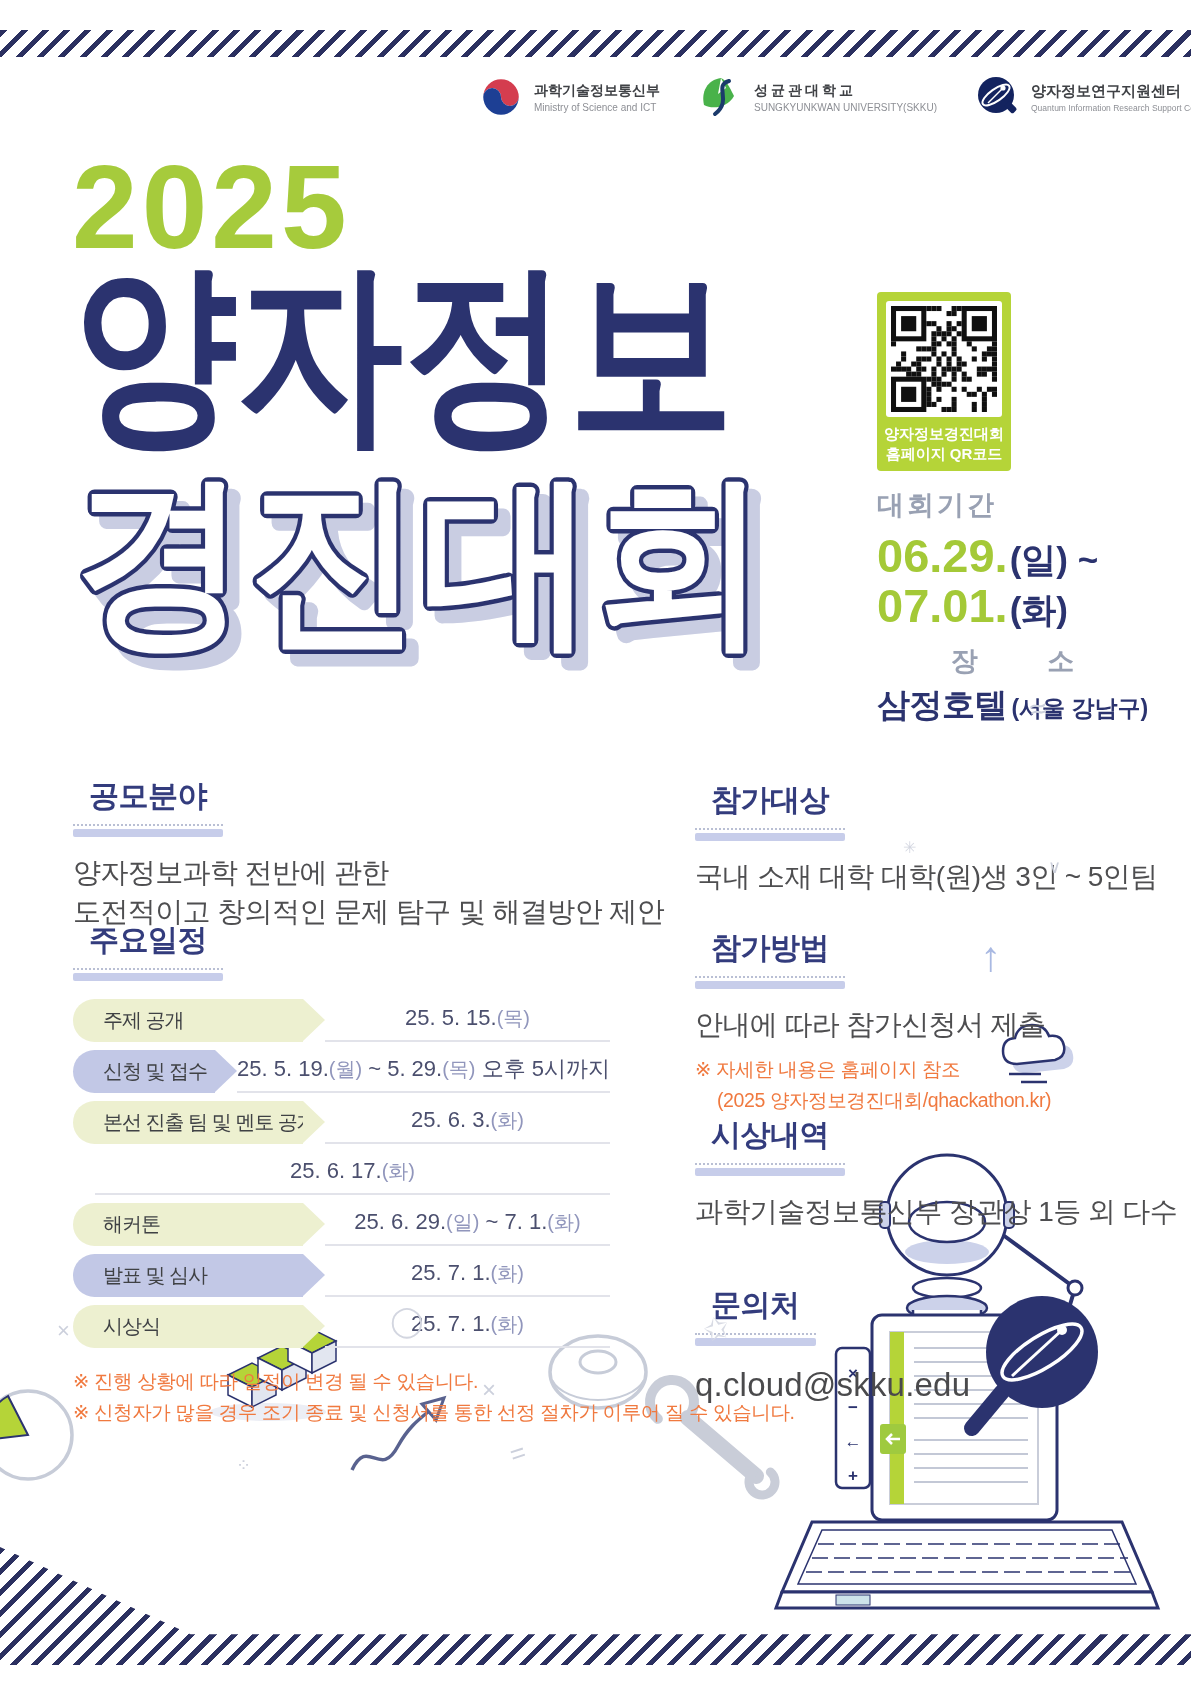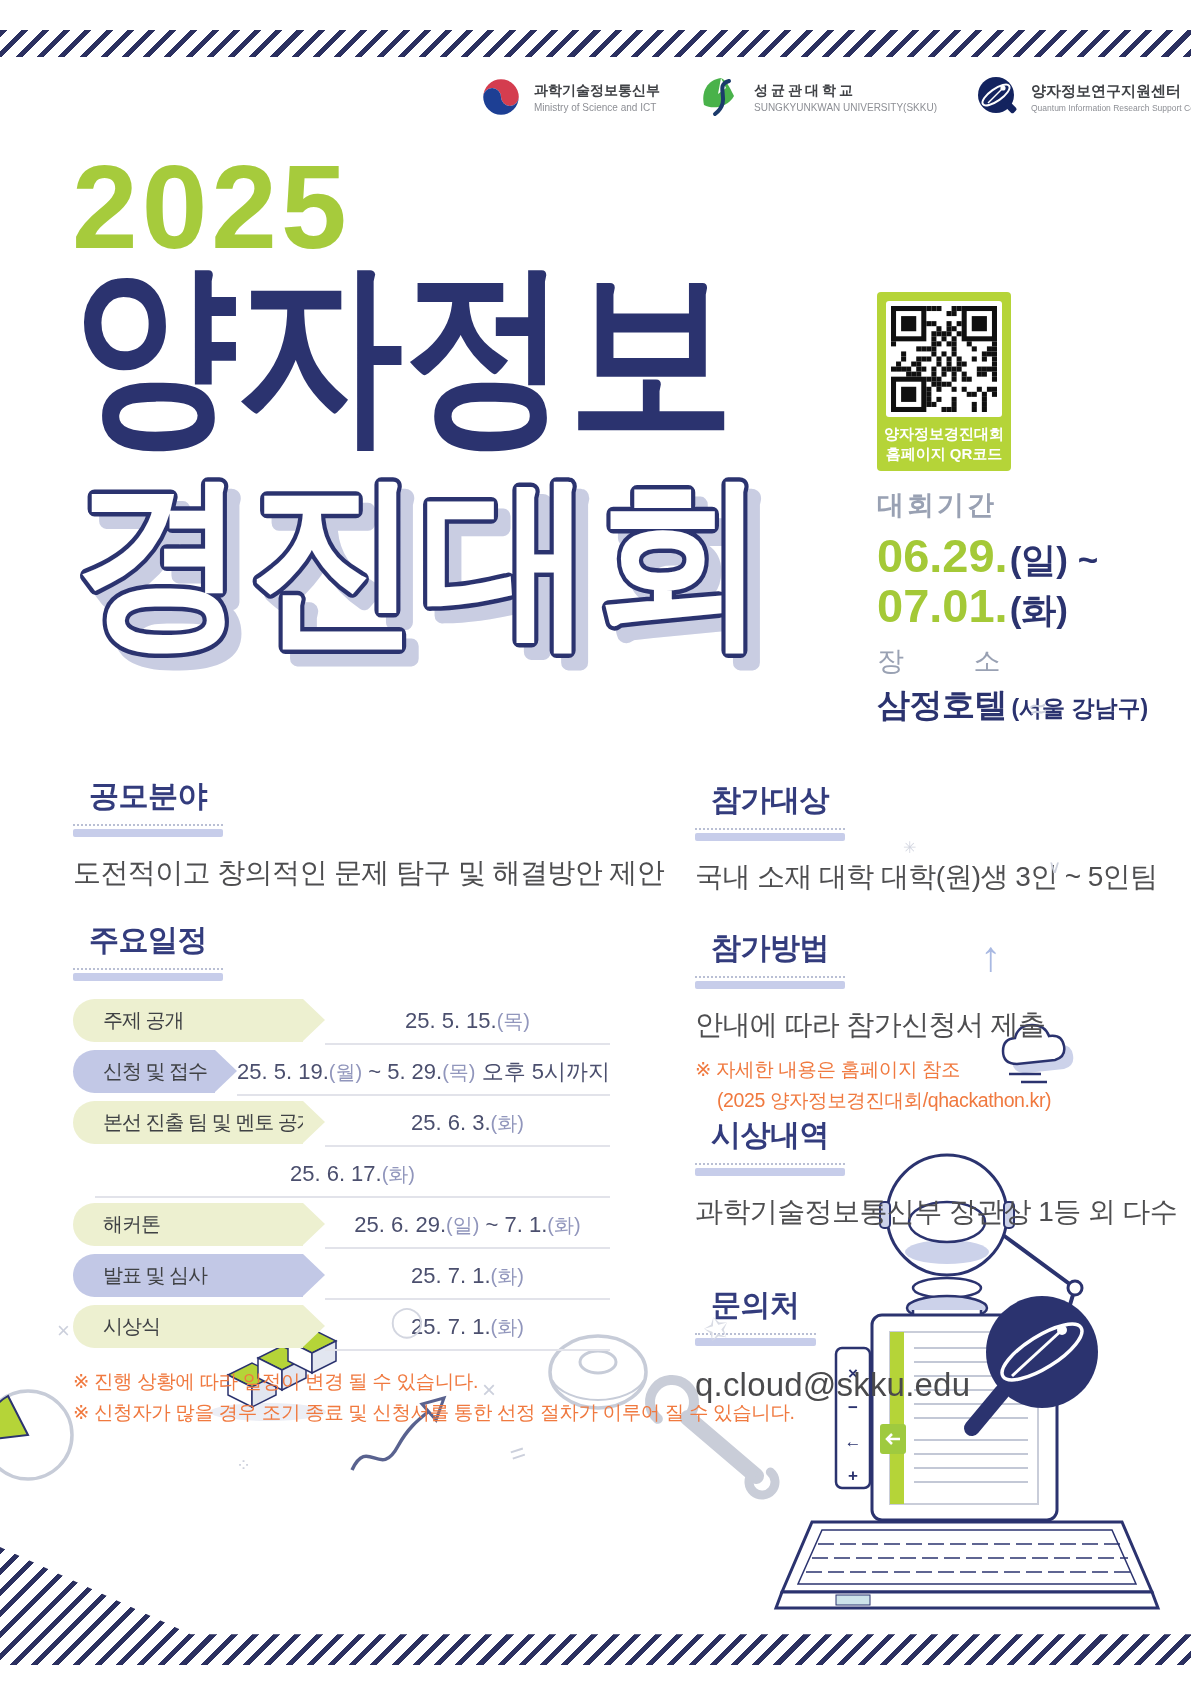--- a/index.html
+++ b/index.html
@@ -27,35 +27,35 @@
   
   .qr-box{position:absolute;left:877px;top:292px;width:134px;background:#b5d438;border-radius:4px;padding:9px 0 8px;text-align:center;}
   .qr-white{width:116px;height:116px;margin:0 auto;background:#fff;border-radius:3px;display:flex;align-items:center;justify-content:center;}
   .qr-cap{margin-top:7px;color:#fff;font-weight:700;font-size:15px;line-height:1.3;}
   
   .period{position:absolute;left:877px;top:487px;}
   .p-label{font-size:27px;font-weight:800;color:#99a1b3;letter-spacing:3px;margin-bottom:8px;}
   .p-line{line-height:1.06;white-space:nowrap;}
   .p-date{font-size:47px;font-weight:800;color:#a4c937;}
   .p-day{font-size:35px;font-weight:800;color:#2b336f;margin-left:2px;}
-  .v-label{margin-top:12px;font-size:27px;font-weight:400;color:#99a1b3;word-spacing:62px;}
+  .v-label{margin-top:12px;font-size:27px;font-weight:700;color:#99a1b3;word-spacing:62px;text-align:center;}
   .v-line{margin-top:4px;white-space:nowrap;}
   .v-name{font-size:33px;font-weight:800;color:#2b336f;letter-spacing:-0.5px;}
   .v-note{font-size:23px;font-weight:600;color:#2b336f;}
   
   .sec{position:absolute;}
   .sec-head{display:inline-block;}
   .sec-title{font-size:30px;font-weight:800;color:#333c7d;padding:0 16px 7px;border-bottom:2px dotted #b9bfd4;letter-spacing:-0.5px;white-space:nowrap;}
   .sec-bar{height:8px;background:#c7cdea;margin-top:3px;border-radius:2px;}
   .sec-body{margin-top:16px;font-size:28px;color:#4e4e50;line-height:1.4;letter-spacing:-0.6px;}
   .nowrap{white-space:nowrap;}
   .email{font-size:33px;color:#4a4a4c;letter-spacing:0.2px;}
   
   .sch-rows{margin-top:18px;width:537px;}
-  .sch-row{display:flex;align-items:flex-start;height:43px;margin-bottom:8px;}
+  .sch-row{display:flex;align-items:flex-end;height:43px;margin-bottom:8px;}
   .sch-label{position:relative;width:200px;border-radius:22px 0 0 22px;padding-left:30px;font-size:20px;color:#3f4144;line-height:43px;letter-spacing:-1px;white-space:nowrap;}
   .sch-label::after{content:"";position:absolute;left:100%;top:0;border-top:21.5px solid transparent;border-bottom:21.5px solid transparent;border-left:22px solid transparent;}
   .tone-lime{background:#edf0d0;}.tone-lime::after{border-left-color:#edf0d0;}
   .tone-lav{background:#c2c8e6;}.tone-lav::after{border-left-color:#c2c8e6;}
   .sch-date{flex:1;text-align:center;line-height:43px;border-bottom:2px solid #e2e3ea;margin-left:22px;white-space:nowrap;font-size:22px;color:#4b4f6e;}
   .sch-date .seg-s{font-size:20px;color:#9196bc;}
   .notes{margin-top:18px;font-size:19.5px;color:#f0793f;line-height:1.6;letter-spacing:-0.4px;white-space:nowrap;}
   .note-indent{padding-left:22px;}
   
   .decor{position:absolute;color:#ccd0dc;line-height:1;user-select:none;}
@@ -376,20 +376,21 @@
       <span class="v-name">삼정호텔</span> <span class="v-note">(서울 강남구)</span>
     </div>
   </div>
 
   <section class="sec" style="left:73px;top:776px">
     <div class="sec-head">
       <div class="sec-title">공모분야</div>
       <div class="sec-bar"></div>
     </div>
     <div class="sec-body">
+      <div class="nowrap">양자정보과학 전반에 관한</div>
       <div class="nowrap">도전적이고 창의적인 문제 탐구 및 해결방안 제안</div>
     </div>
   </section>
 
   <section class="sec" style="left:73px;top:920px">
     <div class="sec-head">
       <div class="sec-title">주요일정</div>
       <div class="sec-bar"></div>
     </div>
     <div class="sch-rows">

